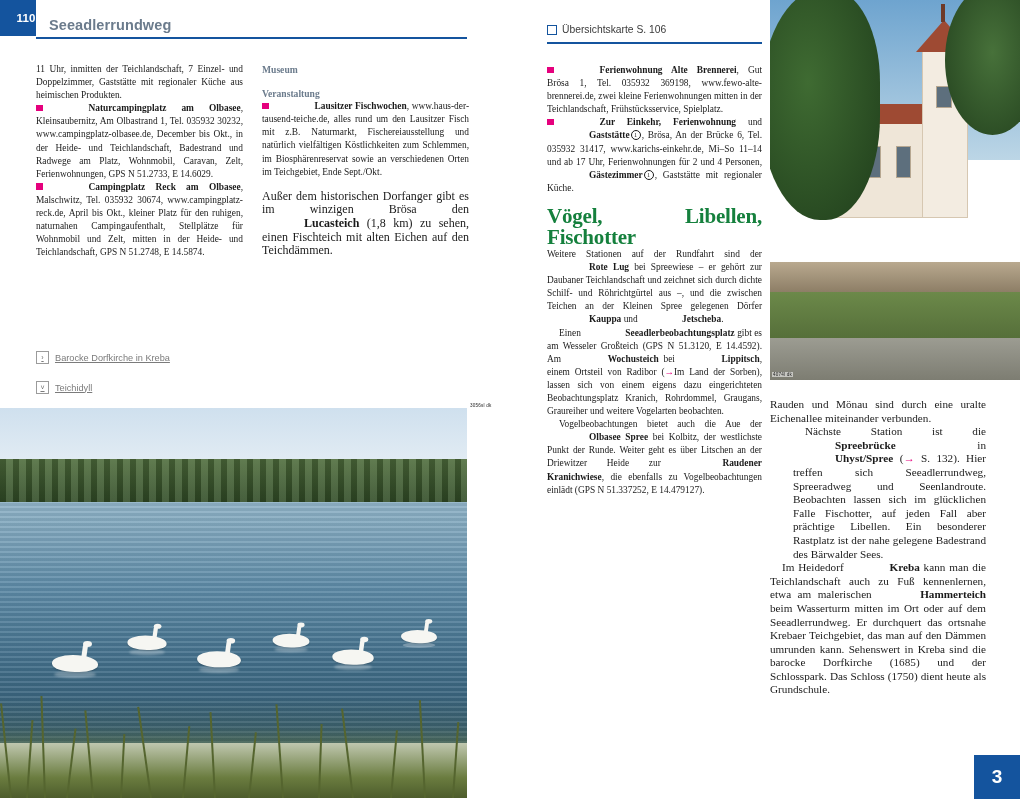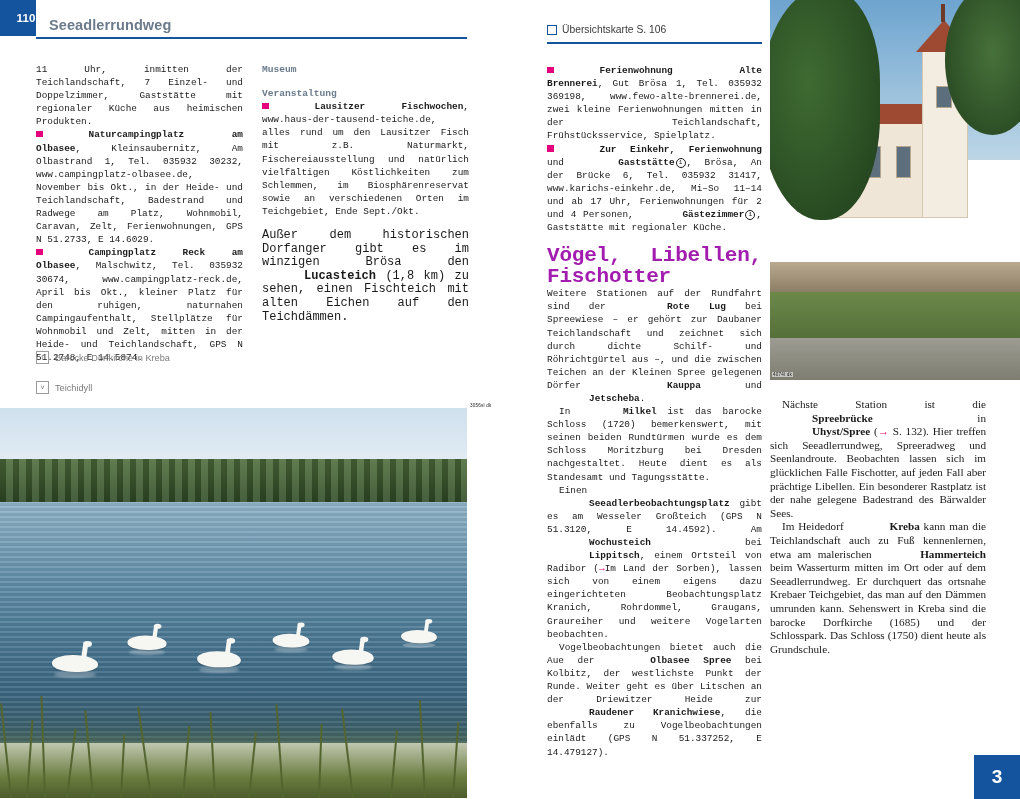--- a/index.html
+++ b/index.html
@@ -38,21 +38,21 @@
   .map-ref .ckbox{
     width:8px;height:8px;border:1.2px solid #14549e;display:inline-block;
   }
   .map-rule{
     position:absolute;left:547px;top:42px;width:215px;height:1.5px;
     background:#14549e;
   }
 
   
   .col{position:absolute;font-size:9.4px;line-height:13.1px;color:#1a1a1a;}
-  .col.sans{font-family:Liberation Mono, monospace;text-align:justify;}
+  .col.sans{font-family:Liberation Serif, serif;text-align:justify;}
   .col.serif{font-family:"Liberation Serif", serif;text-align:justify;font-size:11.2px;line-height:13.6px;}
 
   #col1{left:36px;top:63px;width:207px;}
   #col2{left:262px;top:63px;width:207px;}
   #col3{left:547px;top:64px;width:215px;}
   #col4{left:770px;top:398px;width:216px;}
 
   .col p{margin:0;}
   .bold{font-weight:bold;padding-left:42px;}
   .sq{
@@ -69,28 +69,28 @@
     width:8px;height:8px;line-height:8px;text-align:center;
     font-size:6.2px;font-weight:normal;vertical-align:1px;margin:0 1px;
   }
   .subhead{
     font-size:9.6px;font-weight:bold;color:#6b7b8c;margin:0 0 2px 0;
   }
   .gap{height:11px;}
 
   
   .h2{
-    font-size:21px;font-weight:bold;color:#a21caf;letter-spacing:-.2px;
+    font-size:21px;font-weight:bold;color:#15803d;letter-spacing:-.2px;
     margin:0 0 11px 0;line-height:1;
   }
 
   
   .caption{
     position:absolute;font-size:9.2px;color:#7b7b7b;
-    display:flex;align-items:center;gap:6px;
+    display:flex;align-items:center;gap:6px;text-decoration:underline;
   }
   .capbox{
     width:11px;height:11px;border:1px solid #9b9b9b;
     display:flex;align-items:center;justify-content:center;
     font-size:7px;color:#6e6e6e;line-height:1;
   }
   #cap-kreba{left:36px;top:351px;}
   #cap-teich{left:36px;top:381px;}
 
   
@@ -173,21 +173,21 @@
 
   <div class="map-ref">
     <span class="ckbox"></span>
     <span>Übersichtskarte S. 106</span>
   </div>
   <div class="map-rule"></div>
 
   <div class="col sans" id="col1">
     <p>11 Uhr, inmitten der Teichlandschaft, 7 Einzel- und Doppelzimmer, Gaststätte mit regionaler Küche aus heimischen Produkten.</p>
     <p>
-      <span class="sq"></span><span class="bold">Naturcampingplatz am Olbasee</span><span>, Kleinsaubernitz, Am Olbastrand 1, Tel. 035932 30232, www.campingplatz-olbasee.de, November bis Okt., in der Heide- und Teichlandschaft, Badestrand und Radwege am Platz, Wohnmobil, Caravan, Zelt, Ferienwohnungen, GPS N 51.2733, E 14.6029.</span>
+      <span class="sq"></span><span class="bold">Naturcampingplatz am Olbasee</span><span>, Kleinsaubernitz, Am Olbastrand 1, Tel. 035932 30232, www.campingplatz-olbasee.de, December bis Okt., in der Heide- und Teichlandschaft, Badestrand und Radwege am Platz, Wohnmobil, Caravan, Zelt, Ferienwohnungen, GPS N 51.2733, E 14.6029.</span>
     </p>
     <p>
       <span class="sq"></span><span class="bold">Campingplatz Reck am Olbasee</span><span>, Malschwitz, Tel. 035932 30674, www.campingplatz-reck.de, April bis Okt., kleiner Platz für den ruhigen, naturnahen Campingaufenthalt, Stellplätze für Wohnmobil und Zelt, mitten in der Heide- und Teichlandschaft, GPS N 51.2748, E 14.5874.</span>
     </p>
   </div>
 
   <div class="caption" id="cap-kreba">
     <span class="capbox">›</span>
     <span>Barocke Dorfkirche in Kreba</span>
   </div>
@@ -216,32 +216,30 @@
     <p>
       <span class="sq"></span><span class="bold">Zur Einkehr, Ferienwohnung</span><span> und </span><span class="bold">Gaststätte</span><span class="circnum">1</span><span>, Brösa, An der Brücke 6, Tel. 035932 31417, www.karichs-einkehr.de, Mi–So 11–14 und ab 17 Uhr, Ferienwohnungen für 2 und 4 Personen, </span><span class="bold">Gästezimmer</span><span class="circnum">1</span><span>, Gaststätte mit regionaler Küche.</span>
     </p>
     <div class="gap"></div>
     <p class="h2">Vögel, Libellen, Fischotter</p>
 
     <p class="serif">
       <span>Weitere Stationen auf der Rundfahrt sind der </span><span class="bold">Rote Lug</span><span> bei Spreewiese – er gehört zur Daubaner Teichlandschaft und zeichnet sich durch dichte Schilf- und Röhrichtgürtel aus –, und die zwischen Teichen an der Kleinen Spree gelegenen Dörfer </span><span class="bold">Kauppa</span><span> und </span><span class="bold">Jetscheba</span><span>.</span>
     </p>
     <p class="serif" style="text-indent:12px;">
-      <span>In </span><span class="bold">Milkel</span><span> ist das barocke Schloss (1720) bemerkenswert, mit seinen beiden Rundtürmen wurde es dem Schloss Moritzburg bei Dresden nachgestaltet. Heute dient es als Standesamt und Tagungsstätte.</span>
-    </p>
-    <p class="serif" style="text-indent:12px;">
       <span>Einen </span><span class="bold">Seeadlerbeobachtungsplatz</span><span> gibt es am Wesseler Großteich (GPS N 51.3120, E 14.4592). Am </span><span class="bold">Wochusteich</span><span> bei </span><span class="bold">Lippitsch</span><span>, einem Ortsteil von Radibor (</span><span class="arr">→</span><span>Im Land der Sorben), lassen sich von einem eigens dazu eingerichteten Beobachtungsplatz Kranich, Rohrdommel, Graugans, Graureiher und weitere Vogelarten beobachten.</span>
     </p>
     <p class="serif" style="text-indent:12px;">
       <span>Vogelbeobachtungen bietet auch die Aue der </span><span class="bold">Olbasee Spree</span><span> bei Kolbitz, der westlichste Punkt der Runde. Weiter geht es über Litschen an der Driewitzer Heide zur </span><span class="bold">Raudener Kranichwiese</span><span>, die ebenfalls zu Vogelbeobachtungen einlädt (GPS N 51.337252, E 14.479127).</span>
     </p>
   </div>
 
   <div class="col serif" id="col4">
-    <p style="text-indent:12px;">
+    <p>Rauden und Mönau sind durch eine uralte Eichenallee miteinander verbunden.</p>
+    <p style="text-indent:12px;margin-left:23px;">
       <span>Nächste Station ist die </span><span class="bold">Spreebrücke</span><span> in </span><span class="bold">Uhyst/Spree</span><span> (</span><span class="arr">→</span><span> S. 132). Hier treffen sich Seeadlerrundweg, Spreeradweg und Seenlandroute. Beobachten lassen sich im glücklichen Falle Fischotter, auf jeden Fall aber prächtige Libellen. Ein besonderer Rastplatz ist der nahe gelegene Badestrand des Bärwalder Sees.</span>
     </p>
     <p style="text-indent:12px;">
       <span>Im Heidedorf </span><span class="bold">Kreba</span><span> kann man die Teichlandschaft auch zu Fuß kennenlernen, etwa am malerischen </span><span class="bold">Hammerteich</span><span> beim Wasserturm mitten im Ort oder auf dem Seeadlerrundweg. Er durchquert das ortsnahe Krebaer Teichgebiet, das man auf den Dämmen umrunden kann. Sehenswert in Kreba sind die barocke Dorfkirche (1685) und der Schlosspark. Das Schloss (1750) dient heute als Grundschule.</span>
     </p>
   </div>
 
   <div class="photo" id="photo-swans">
     <div class="lake-sky"></div>
     <div class="lake-trees"></div>

